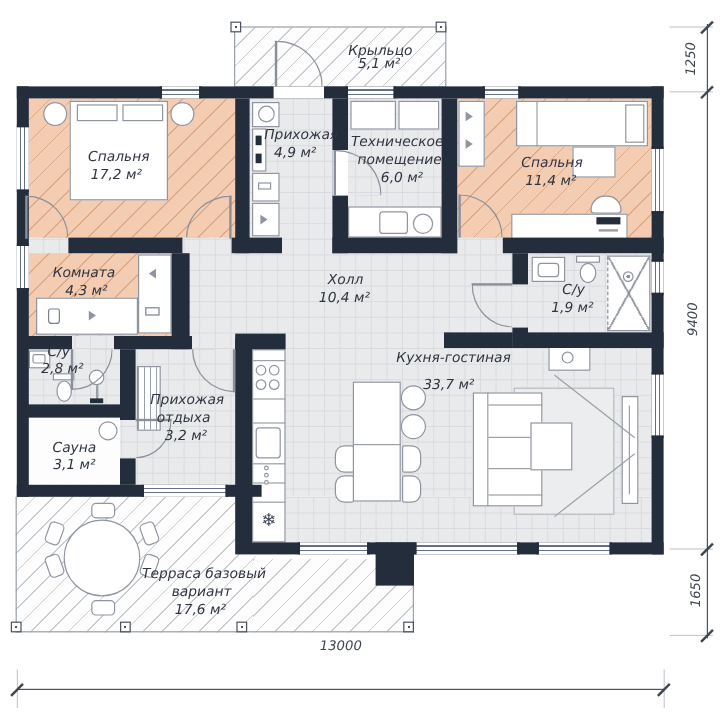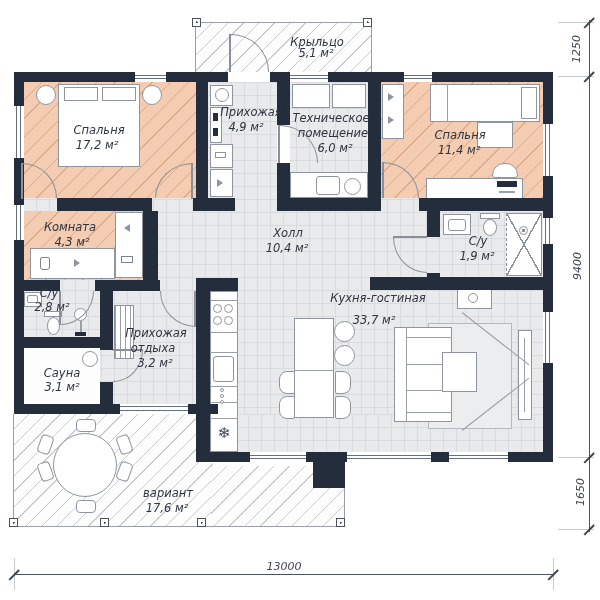--- a/index.html
+++ b/index.html
@@ -264,20 +264,21 @@
   <div class="p lbl" style="left:156px;top:326px">Прихожая</div>
   <div class="p lbl" style="left:153px;top:341px">отдыха</div>
   <div class="p lbl area" style="left:155px;top:356px">3,2 м²</div>
 
   <div class="p lbl" style="left:62px;top:366px">Сауна</div>
   <div class="p lbl area" style="left:62px;top:380px">3,1 м²</div>
 
   <div class="p lbl" style="left:378px;top:291px">Кухня-гостиная</div>
   <div class="p lbl area" style="left:374px;top:313px">33,7 м²</div>
 
+  <div class="p lbl" style="left:170px;top:471px">Терраса базовый</div>
   <div class="p lbl" style="left:168px;top:486px">вариант</div>
   <div class="p lbl area" style="left:167px;top:501px">17,6 м²</div>
 
   <div class="p dl" style="left:589px;top:20px;width:1px;height:512px"></div>
   <div class="p ext" style="left:558px;top:22px;width:36px;height:1px"></div>
   <div class="p ext" style="left:558px;top:76px;width:36px;height:1px"></div>
   <div class="p ext" style="left:558px;top:457px;width:36px;height:1px"></div>
   <div class="p ext" style="left:558px;top:529px;width:36px;height:1px"></div>
   <div class="p tick" style="left:582px;top:22px"></div>
   <div class="p tick" style="left:582px;top:76px"></div>
@@ -285,15 +286,15 @@
   <div class="p tick" style="left:582px;top:529px"></div>
   <div class="p dim vdim" style="left:576px;top:49px">1250</div>
   <div class="p dim vdim" style="left:577px;top:266px">9400</div>
   <div class="p dim vdim" style="left:580px;top:492px">1650</div>
 
   <div class="p dl" style="left:14px;top:574px;width:540px;height:1px"></div>
   <div class="p ext" style="left:14px;top:558px;width:1px;height:32px"></div>
   <div class="p ext" style="left:553px;top:558px;width:1px;height:32px"></div>
   <div class="p tick" style="left:7px;top:574px"></div>
   <div class="p tick" style="left:546px;top:574px"></div>
-  <div class="p dim hdim" style="left:284px;top:560px">13000</div>
+  <div class="p dim hdim" style="left:284px;top:532px">13000</div>
 
 </div>
 
 </body></html>

